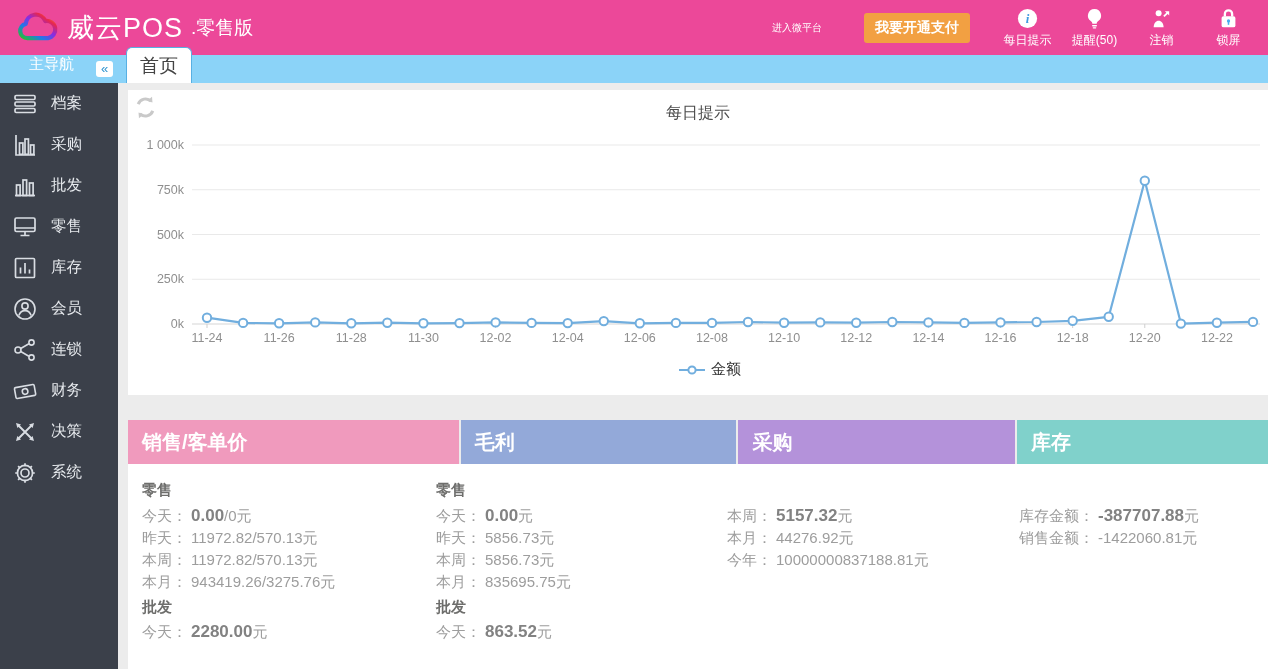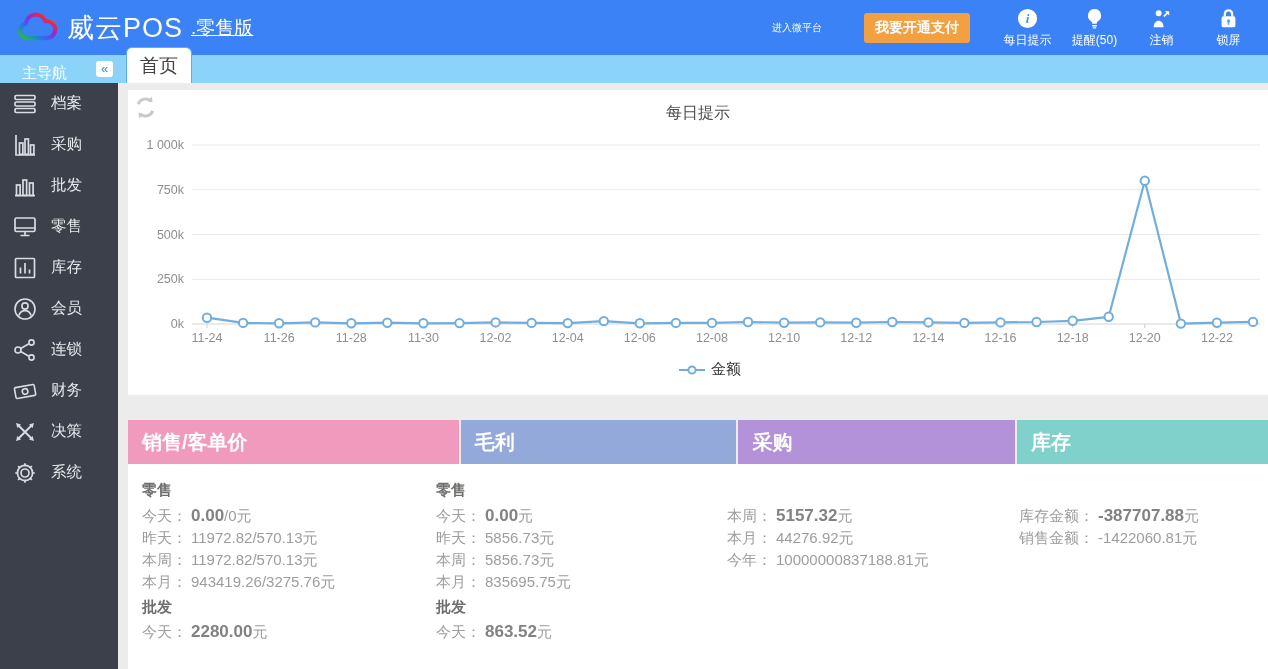--- a/index.html
+++ b/index.html
@@ -4,35 +4,35 @@
 <style>
   * { margin:0; padding:0; box-sizing:border-box; }
   html,body { width:1268px; height:669px; overflow:hidden;
     font-family:"Liberation Sans","DejaVu Sans",sans-serif; background:#ececec; }
 
   
   .topbar { height:55px; display:flex; align-items:center; padding:0 6px 0 12px; }
   .brand { display:flex; align-items:center; gap:7px; }
   .logo svg { width:46px; height:35px; display:block; }
   .brand-main { color:#fff; font-size:27px; letter-spacing:1px; }
-  .brand-sub { color:#fff; font-size:19px; margin-left:1px;text-decoration:underline; }
+  .brand-sub { color:#fff; font-size:19px; margin-left:1px; }
   .top-right { margin-left:auto; display:flex; align-items:center; }
   .wei-link { color:#fff; font-size:10px; margin-right:42px; cursor:pointer; }
   .pay-btn { border:none; border-radius:3px; color:#fff; font-weight:bold; font-size:14px;
     padding:6px 11px; margin-right:24px; cursor:pointer; font-family:inherit; }
   .actions { display:flex; }
   .action { width:67px; display:flex; flex-direction:column; align-items:center; gap:2px;
     color:#fff; cursor:pointer; }
   .action-icon svg { width:23px; height:23px; display:block; }
   .action-label { font-size:12px; white-space:nowrap; }
 
   
   .subbar { height:28px; display:flex; }
-  .nav-head { width:118px; flex:none; position:relative; display:flex; align-items:flex-end;
-    color:#fff; font-size:15px; padding-left:22px; }
+  .nav-head { width:118px; flex:none; position:relative; display:flex; align-items:flex-start;
+    color:#fff; font-size:15px; padding-left:29px; }
   .collapse { position:absolute; right:5px; top:6px; width:17px; height:16px; background:#fff;
     border:none; border-radius:3px; color:#2f93cf; font-size:13px; line-height:14px;
     cursor:pointer; padding:0; }
   .tabstrip { flex:1; display:flex; align-items:flex-end; padding-left:8px; }
   .tab { background:#fff; border:1px solid #58b0e3; border-bottom:none;
     border-radius:6px 6px 0 0; font-size:19px; color:#444; padding:5px 13px 4px; cursor:pointer;text-align:center; }
 
   
   .body-row { display:flex; height:586px; }
   aside { width:118px; flex:none; }
@@ -64,21 +64,21 @@
   .subhead { font-size:15px; font-weight:bold; color:#6e6e6c; line-height:28.5px; min-height:28.5px; }
   .stat-row { line-height:22px; font-size:15px; color:#9d9d9d; white-space:nowrap; }
   .stat-row .lbl { margin-right:4px; }
   .strong { font-size:17px; color:#828282; font-weight:bold; }
 </style>
 </head>
 <body>
 
 <div class="app">
 
-  <header class="topbar" style="background: #3b82f6; padding-left: 14px;">
+  <header class="topbar" style="background: #ec4899; padding-left: 14px;">
     <div class="brand">
       <span class="logo">
         <svg viewBox="0 0 50 38">
           <defs>
             <linearGradient id="lg-rainbow" x1="0" y1="1" x2="1" y2="0">
               <stop offset="0" stop-color="#27c427"></stop>
                 <stop offset="0.3" stop-color="#1f7ae8"></stop>
               <stop offset="0.55" stop-color="#8a2be2"></stop>
                 <stop offset="0.78" stop-color="#e8274f"></stop>
               <stop offset="1" stop-color="#f5a623"></stop>

